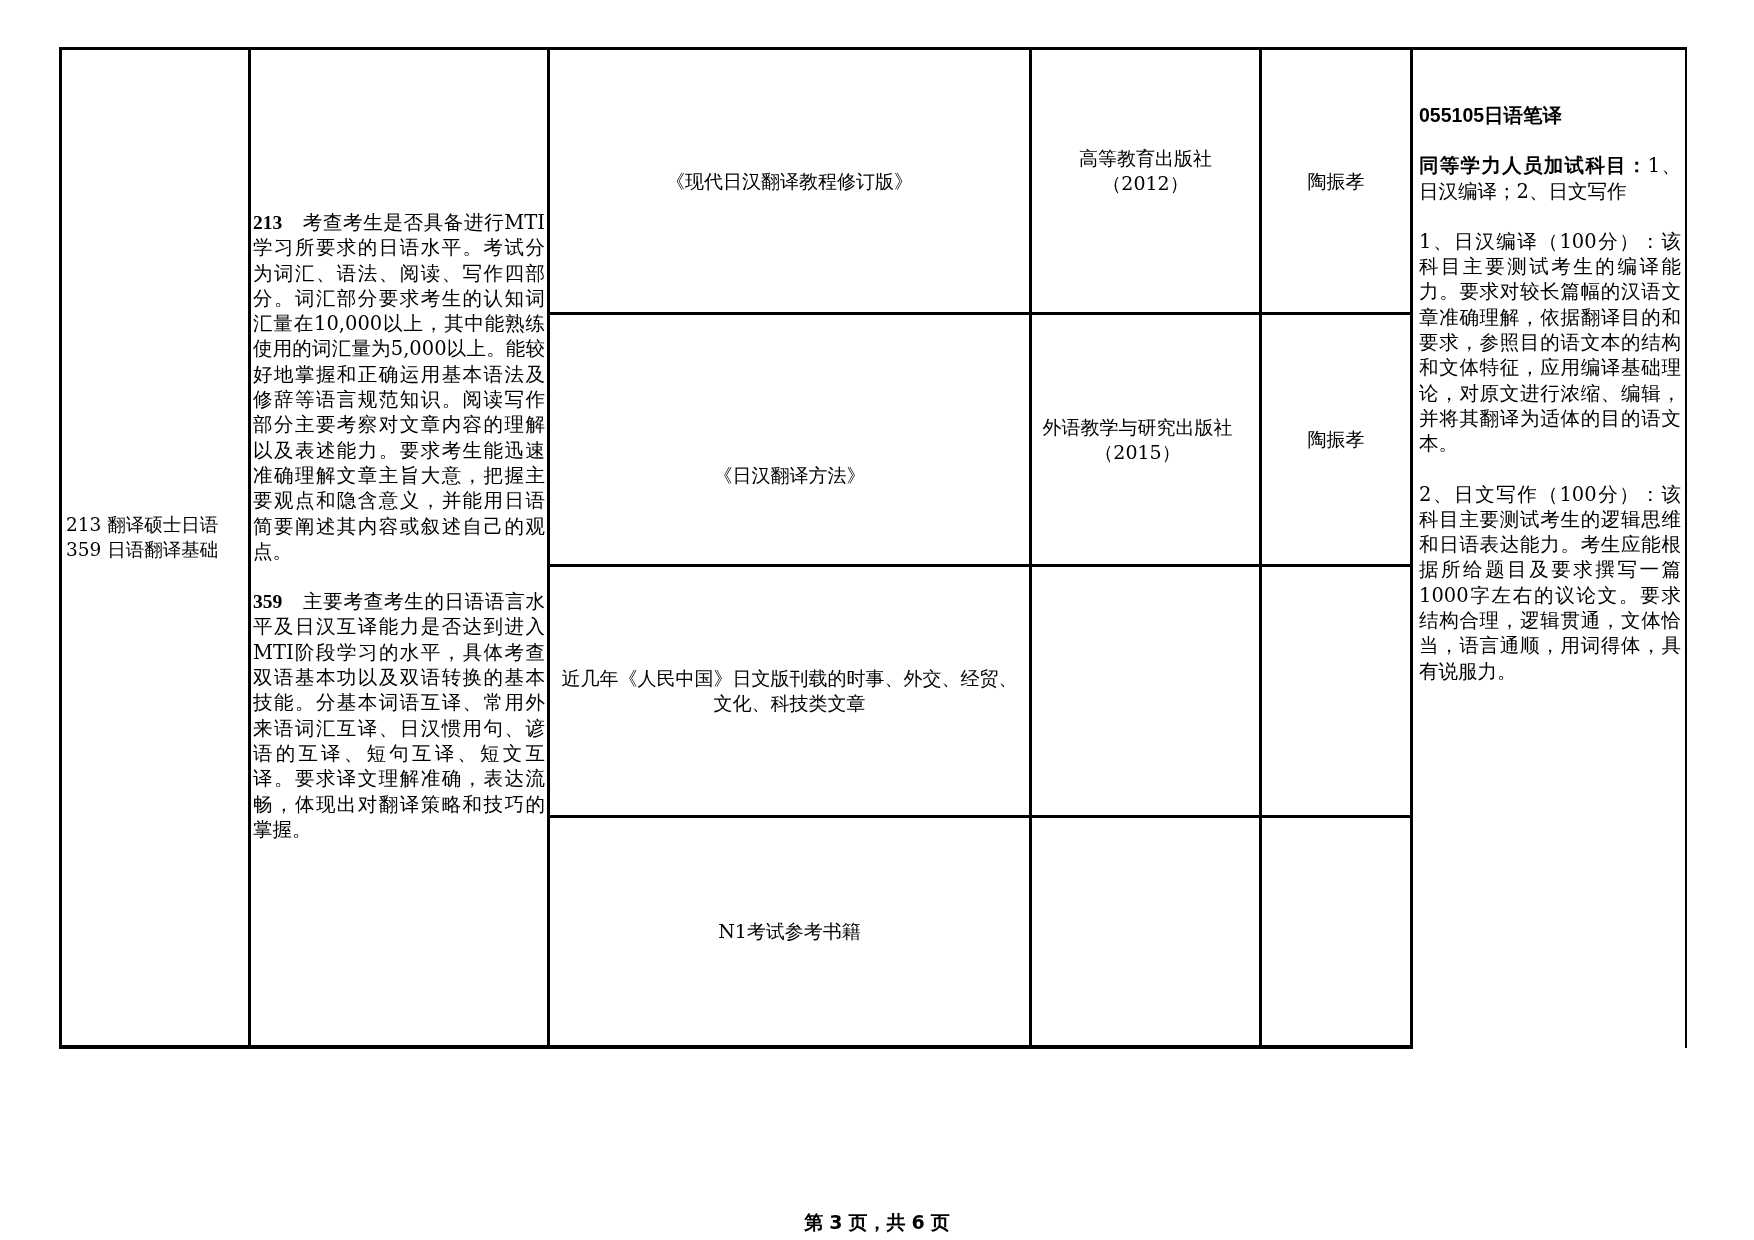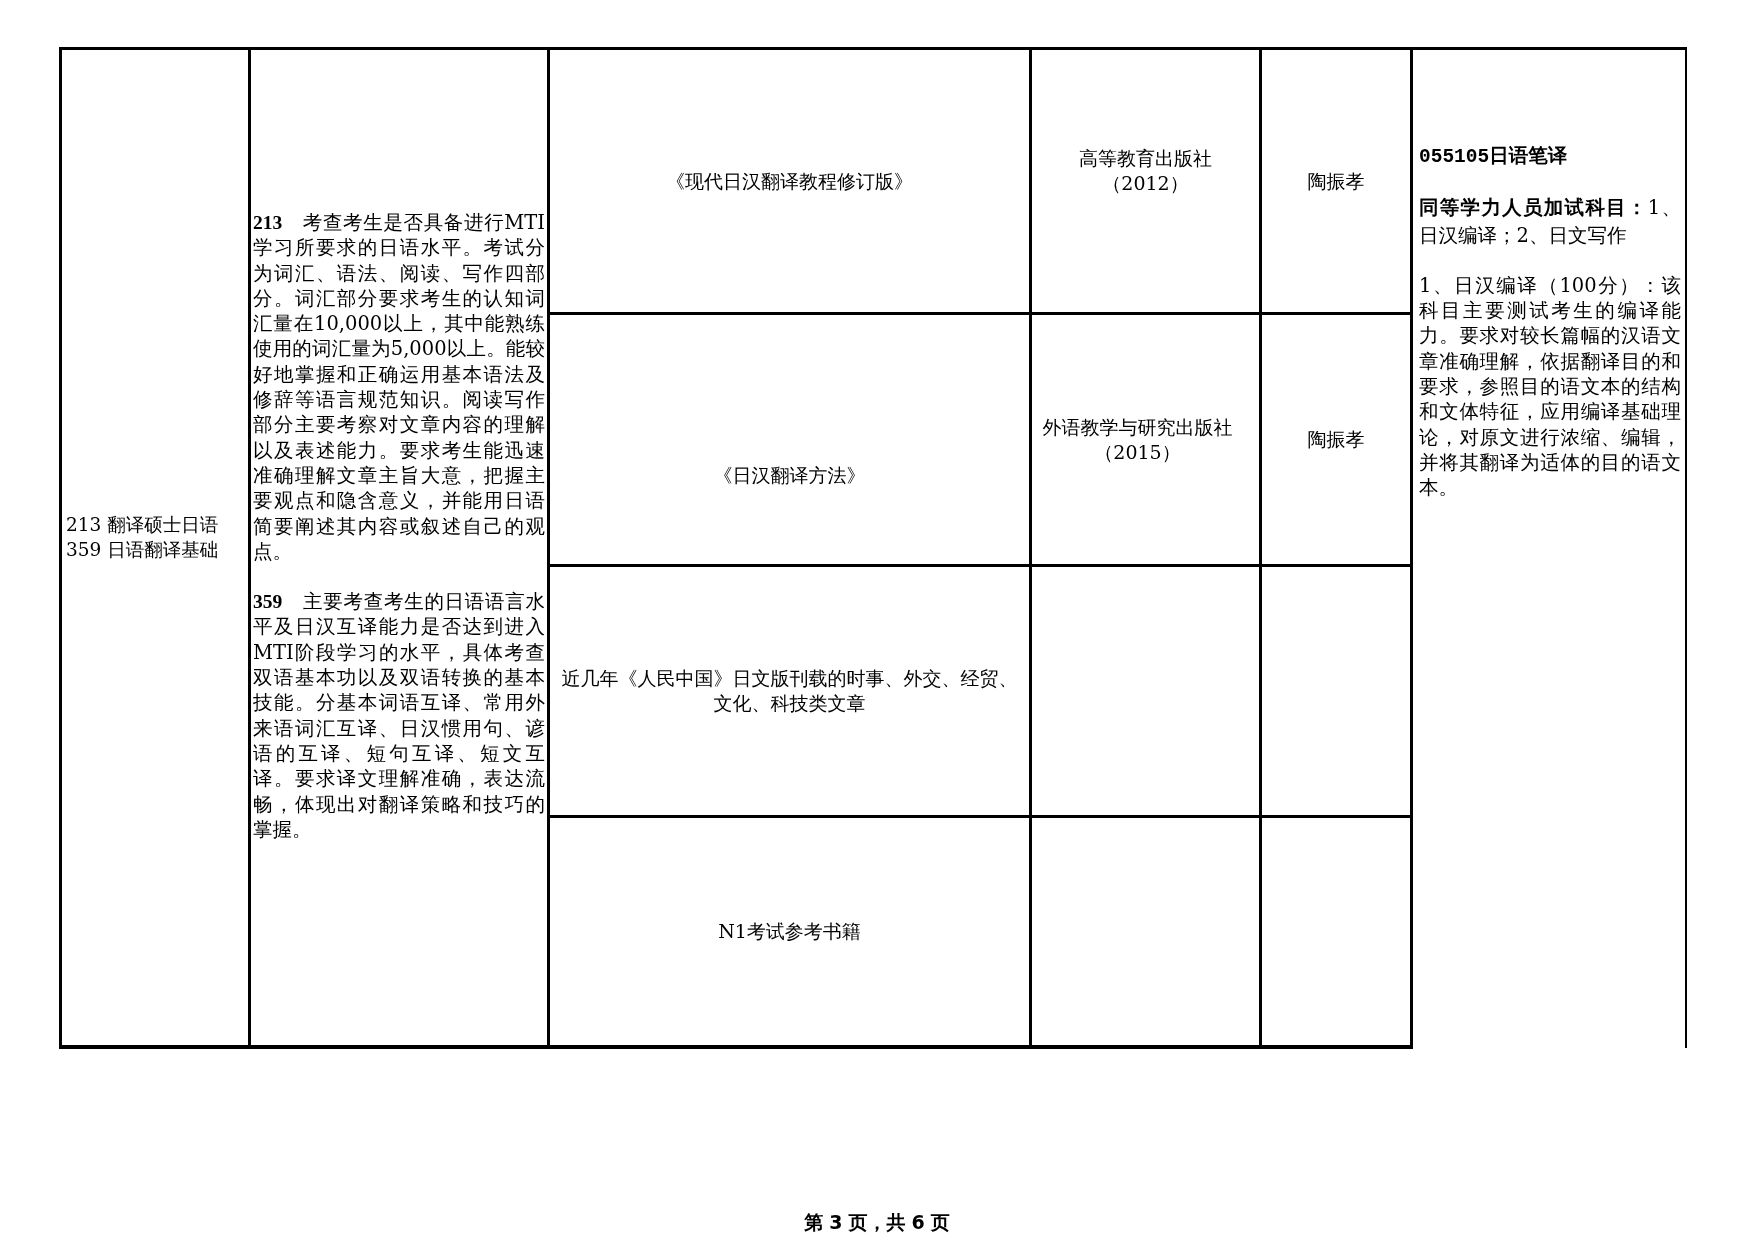--- a/index.html
+++ b/index.html
@@ -15,21 +15,21 @@
     }
     .hline { position: absolute; background: #000; }
     .vline { position: absolute; background: #000; }
 
     .col1-text { position: absolute; left: 66px; top: 512px; width: 180px; font-size: 18.5px; line-height: 25px; white-space: nowrap; }
     .col2-text { position: absolute; left: 253px; top: 210px; width: 292px; font-size: 19.5px; line-height: 25.3px; text-align: justify; }
     .col2-text p { margin: 0 0 25px 0; }
     .col2-text b { font-family: Liberation Serif, serif; font-weight: bold; }
     .col6-text { position: absolute; left: 1419px; top: 103px; width: 262px; font-size: 19.5px; line-height: 25.3px; text-align: justify; }
     .col6-text p { margin: 0 0 25px 0; }
-    .col6-text .bold { font-family: Liberation Mono, monospace; font-weight: bold; margin-top: 42px; }
+    .col6-text .bold { font-family: Liberation Sans, sans-serif; font-weight: bold; }
     .footer { position: absolute; left: 0; width: 1754px; top: 1173px; text-align: center; font-size: 19px; font-family: "DejaVu Sans", sans-serif; margin-top: 37px; }
     .footer span { font-weight: bold; }
   </style>
 </head>
 <body>
 
 <div class="hline" style="left:59px; top:47px; width:1628px; height:3px;"></div>
 <div class="hline" style="left:59px; top:1045px; width:1354px; height:4px;"></div>
 <div class="vline" style="left:59px; top:47px; width:3px; height:1002px;"></div>
 <div class="vline" style="left:248px; top:47px; width:3px; height:1002px;"></div>
@@ -91,20 +91,21 @@
     <span></span>
   </div>
 <div class="cell" style="left:1262px; top:818px; width:148px; height:227px;">
     <span></span>
   </div>
 
 <div class="col6-text">
   <p class="bold">055105日语笔译</p>
   <p><span class="bold">同等学力人员加试科目：</span><span>1、日汉编译；2、日文写作</span></p>
   <p>1、日汉编译（100分）：该科目主要测试考生的编译能力。要求对较长篇幅的汉语文章准确理解，依据翻译目的和要求，参照目的语文本的结构和文体特征，应用编译基础理论，对原文进行浓缩、编辑，并将其翻译为适体的目的语文本。</p>
+  <p>2、日文写作（100分）：该科目主要测试考生的逻辑思维和日语表达能力。考生应能根据所给题目及要求撰写一篇1000字左右的议论文。要求结构合理，逻辑贯通，文体恰当，语言通顺，用词得体，具有说服力。</p>
 </div>
 
 <div class="footer">
   <span>第</span>
   <span>3</span>
   <span>页，共</span>
   <span>6</span>
   <span>页</span>
 </div>
 

